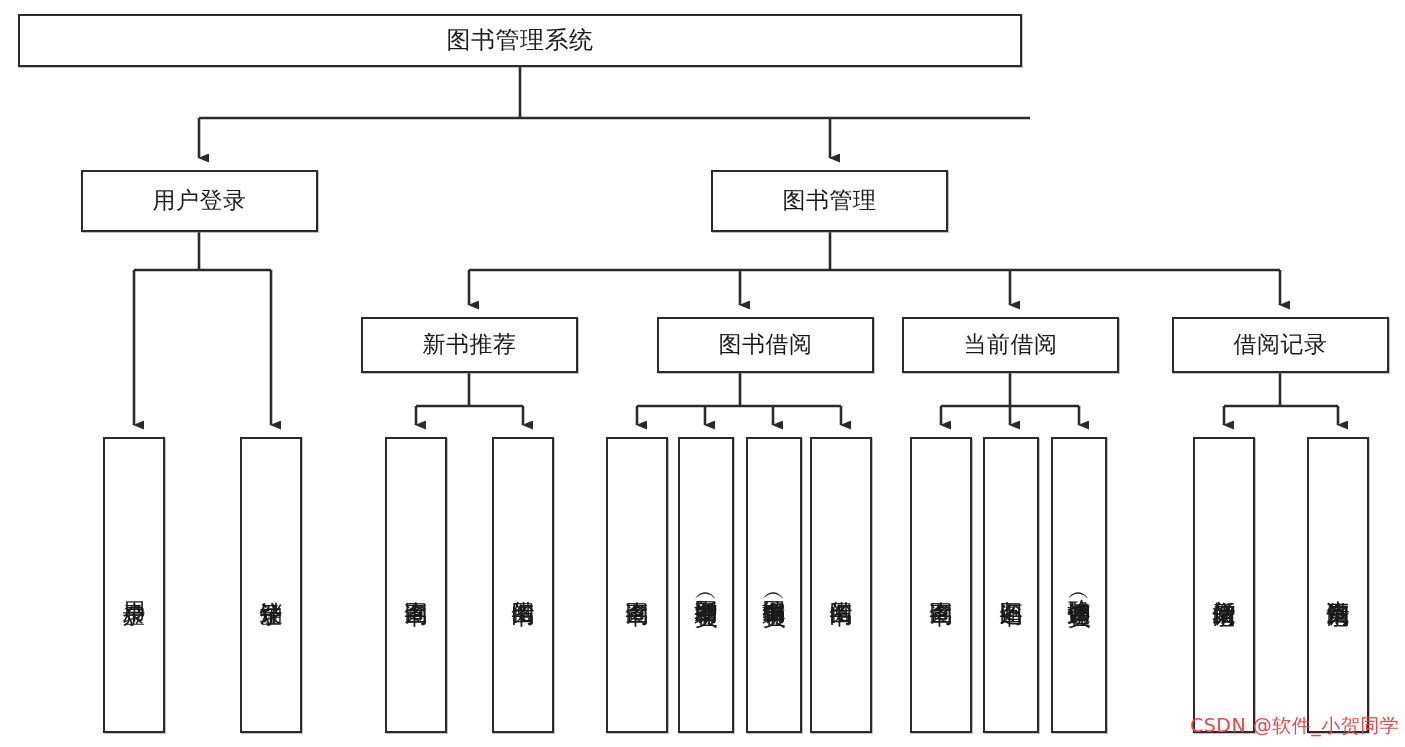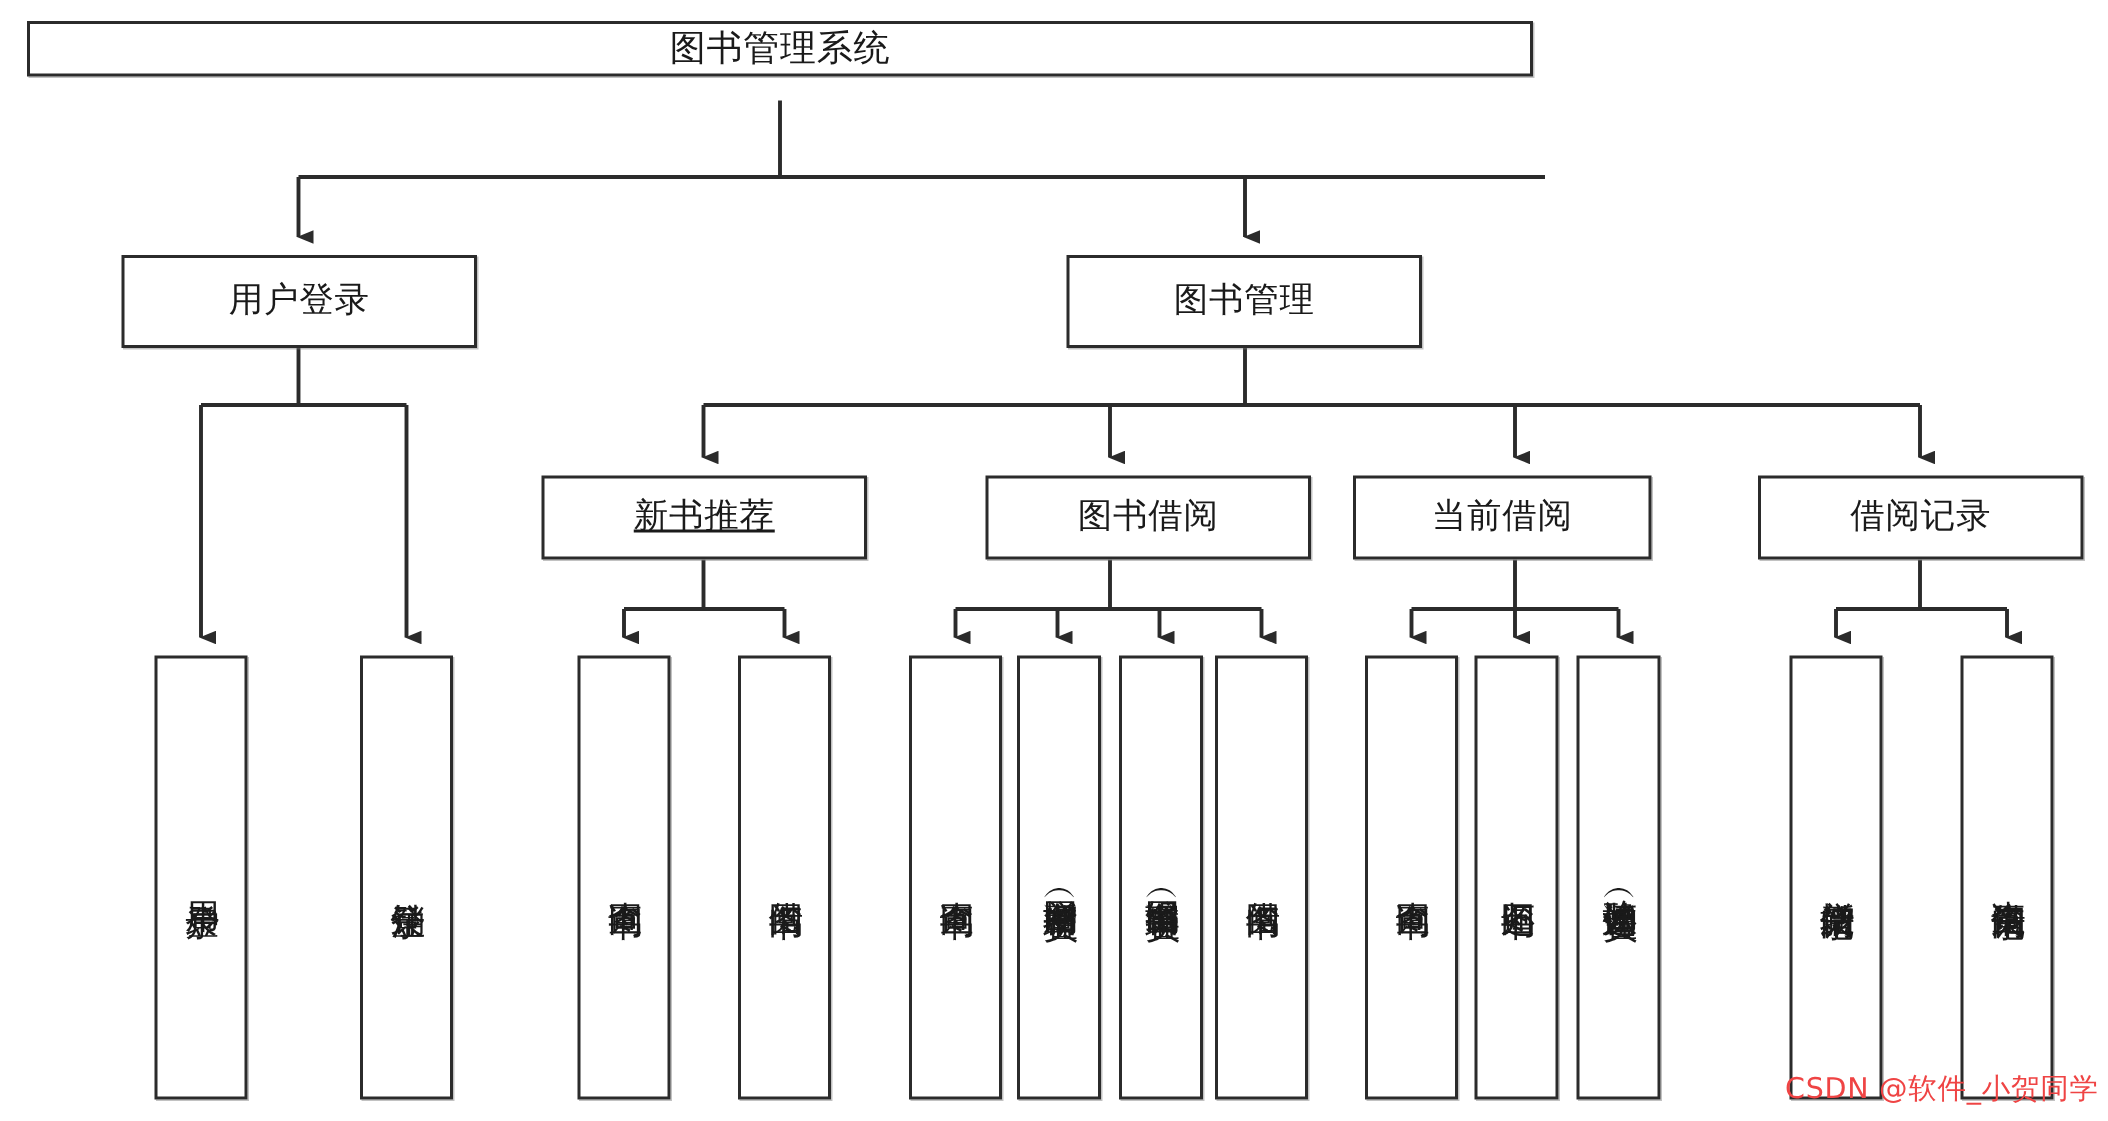--- a/index.html
+++ b/index.html
@@ -117,41 +117,41 @@
       <path d="M1010,406 L1010,425" marker-end="url(#arw)"></path>
       <path d="M1079,406 L1079,425" marker-end="url(#arw)"></path>
 
       <path d="M1280,373 L1280,406"></path>
       <path d="M1224,406 L1338,406"></path>
       <path d="M1224,406 L1224,425" marker-end="url(#arw)"></path>
       <path d="M1338,406 L1338,425" marker-end="url(#arw)"></path>
     </g>
   </svg>
 
-  <div class="node h root" style="left:18px; top:14px; width:1004px; height:37px;">
+  <div class="node h root" style="left:18px; top:14px; width:1004px; height:53px;">
     <span>图书管理系统</span>
   </div>
 
   <div class="node h" style="left:81px; top:170px; width:237px; height:62px;">
     <span>用户登录</span>
   </div>
 
   <div class="node h" style="left:711px; top:170px; width:237px; height:62px;">
     <span>图书管理</span>
   </div>
 
-  <div class="node h" style="left:361px; top:317px; width:217px; height:56px;text-decoration:underline;">
+  <div class="node h" style="left:361px; top:317px; width:217px; height:56px;">
     <span>新书推荐</span>
   </div>
 
   <div class="node h" style="left:632px; top:317px; width:217px; height:56px;margin-left:25px;">
     <span>图书借阅</span>
   </div>
 
-  <div class="node h" style="left:902px; top:317px; width:199px; height:56px;">
+  <div class="node h" style="left:902px; top:317px; width:217px; height:56px;">
     <span>当前借阅</span>
   </div>
 
   <div class="node h" style="left:1172px; top:317px; width:217px; height:56px;">
     <span>借阅记录</span>
   </div>
 
   <div class="node v" style="left:103px; top:437px; width:62px; height:296px;">
     <span class="vlabel">用户登录</span>
   </div>

